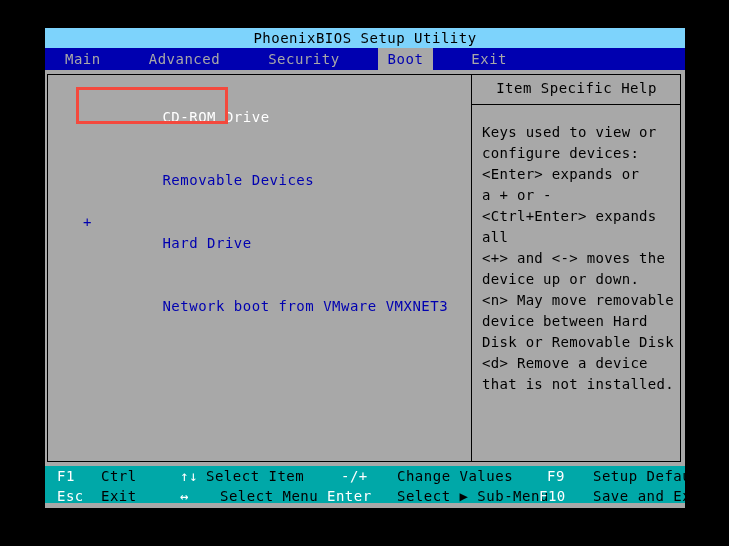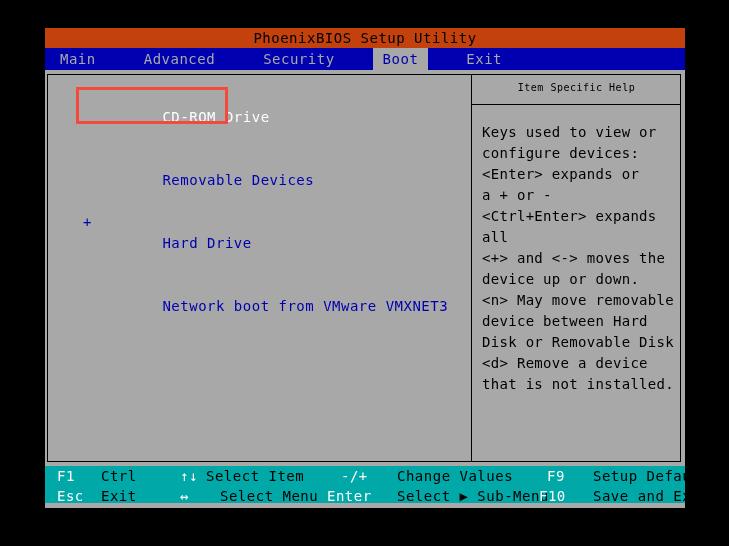--- a/index.html
+++ b/index.html
@@ -20,36 +20,36 @@
     left: 45px;
     top: 28px;
     width: 640px;
     height: 480px;
     background: #a8a8a8;
   }
 
   
   .titlebar {
     height: 20px;
-    background: #c2410c;
+    background: #7dd3fc;
     color: #000000;
     font-size: 14px;
     line-height: 20px;
     text-align: center;
     letter-spacing: 0.5px;
     white-space: pre;
   }
 
   
   .menubar {
     height: 22px;
     background: #0000b0;
     display: flex;
     align-items: stretch;
-    padding-left: 5px;
+    padding-left: 10px;
     box-sizing: border-box;
   }
   .menu-item {
     color: #a8a8a8;
     font-size: 14px;
     line-height: 22px;
     padding: 0 10px;
     margin-right: 28px;
     white-space: pre;
     letter-spacing: 0.5px;
@@ -128,21 +128,21 @@
 
   
   .help-panel {
     position: absolute;
     left: 427px;
     top: 4px;
     width: 209px;
     height: 388px;
   }
   .help-title {
-    font-size: 10px;
+    font-size: 14px;
     line-height: 28px;
     color: #000000;
     text-align: center;
     white-space: pre;
     letter-spacing: 0.5px;
   }
   .help-hr {
     position: absolute;
     left: 0;
     top: 30px;

